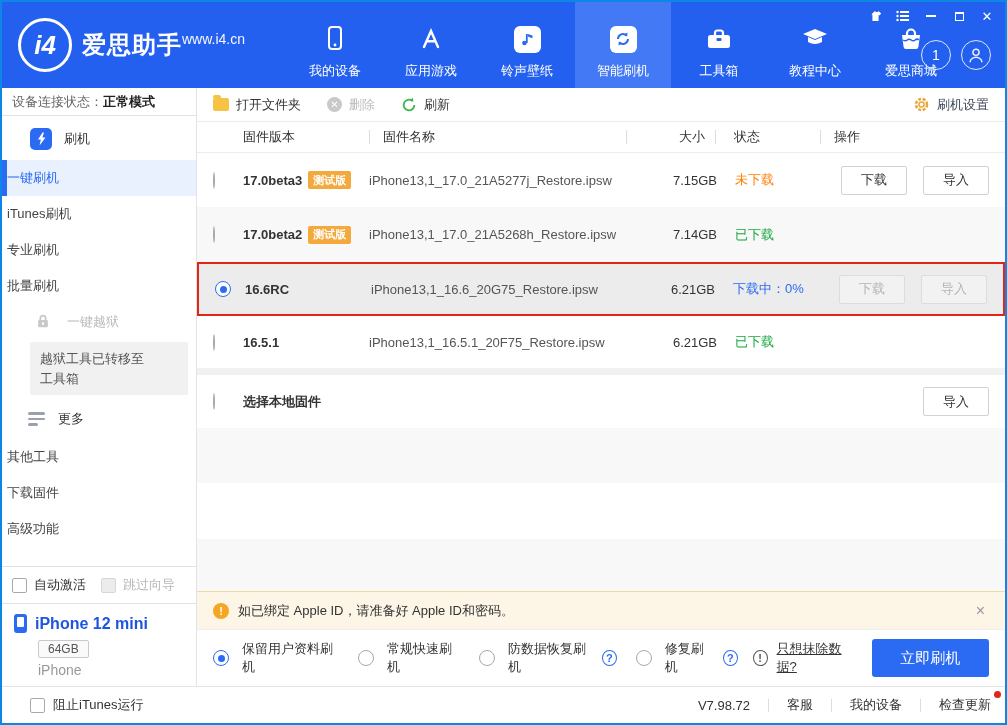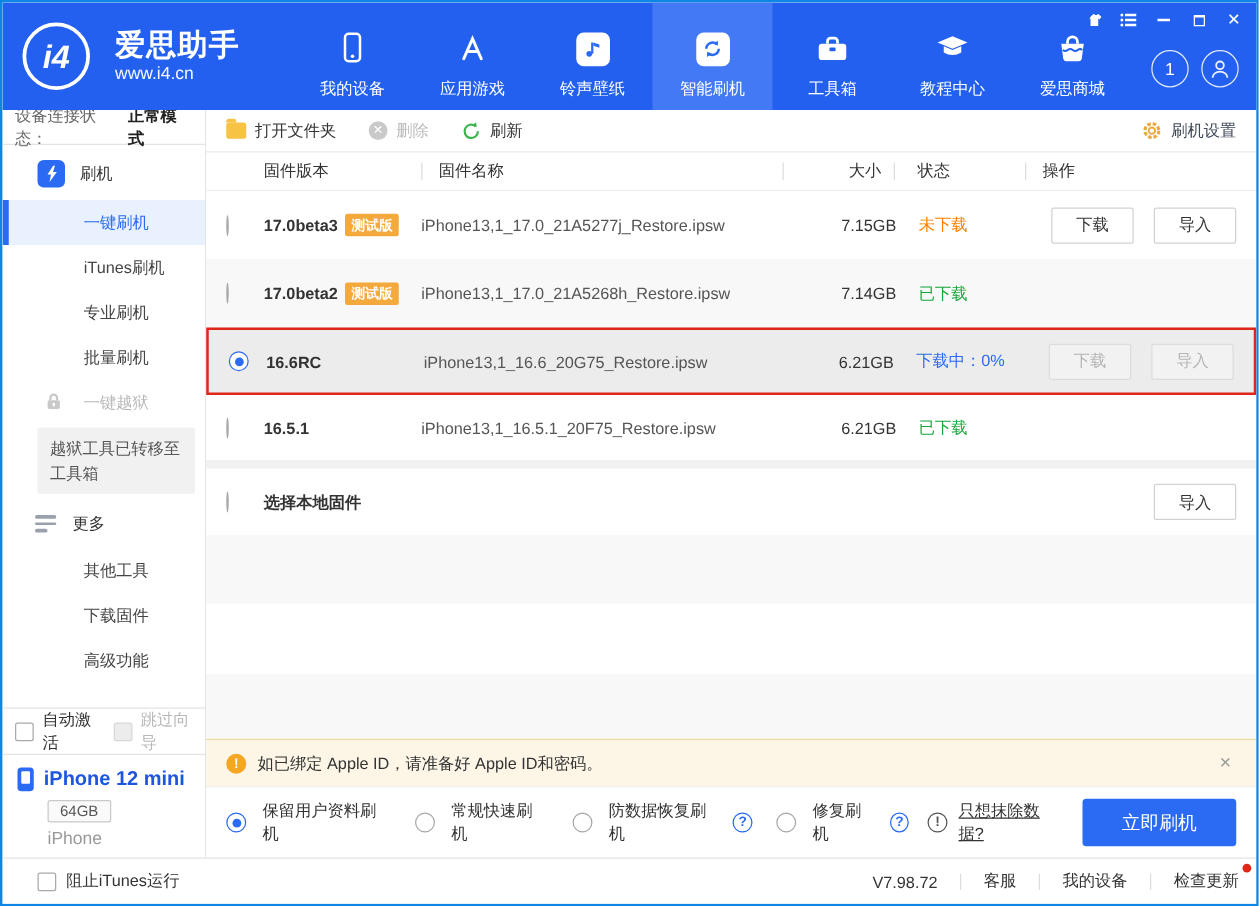--- a/index.html
+++ b/index.html
@@ -4,47 +4,47 @@
 <style>
   * { margin:0; padding:0; box-sizing:border-box; }
   html,body { width:1007px; height:725px; }
   body { font-family:"Liberation Sans","DejaVu Sans",sans-serif; font-size:13px; color:#333; }
   .window { width:1007px; height:725px; border:2px solid #0e86e6; background:#fff; display:flex; flex-direction:column; overflow:hidden; }
 
   
   .header { height:86px; background:#2360ef; display:flex; align-items:stretch; position:relative; flex-shrink:0; color:#fff; }
   .logo { display:flex; align-items:center; padding:0 18px 0 16px; gap:10px; }
   .logo-circle { width:54px; height:54px; border:3px solid #fff; border-radius:50%; display:flex; align-items:center; justify-content:center; font-size:26px; font-weight:bold; font-style:italic; color:#fff; }
-  .logo-texts { display:flex; flex-direction:column; line-height:1.1;margin-left:10px; }
+  .logo-texts { display:flex; flex-direction:row; line-height:1.1; }
   .logo-name { font-size:24px; font-weight:bold; letter-spacing:1px; }
   .logo-url { font-size:14px; opacity:.95; }
   .nav { display:flex; align-items:stretch; margin-left:24px; }
   .nav-item { width:96px; display:flex; flex-direction:column; align-items:center; justify-content:center; gap:8px; padding-top:14px; cursor:pointer; }
   .nav-item.active { background:#4379f4; }
   .nav-label { font-size:13px; }
   .nav-ico { height:30px; display:flex; align-items:center; justify-content:center; }
   .white-sq { width:27px; height:27px; background:#fff; border-radius:6px; display:flex; align-items:center; justify-content:center; }
   .win-controls { position:absolute; top:4px; right:6px; display:flex; align-items:center; gap:4px; }
   .win-btn { width:24px; height:20px; display:flex; align-items:center; justify-content:center; cursor:pointer; color:#fff; font-size:13px; }
   .max-box { width:9px; height:9px; border:1.5px solid #fff; border-top-width:2.5px; }
   .min-dash { width:10px; height:2px; background:#fff; }
   .user-zone { position:absolute; right:14px; top:38px; display:flex; align-items:center; gap:10px; }
   .circle-badge { width:30px; height:30px; border:1.5px solid rgba(255,255,255,.85); border-radius:50%; display:flex; align-items:center; justify-content:center; font-size:14px; cursor:pointer; }
 
   
   .bodyrow { flex:1; display:flex; min-height:0; }
 
   
-  .sidebar { width:163px; border-right:1px solid #e3e3e3; display:flex; flex-direction:column; background:#fff; flex-shrink:0; }
+  .sidebar { width:195px; border-right:1px solid #e3e3e3; display:flex; flex-direction:column; background:#fff; flex-shrink:0; }
   .conn-status { height:28px; border-bottom:1px solid #e3e3e3; display:flex; align-items:center; padding:0 10px; color:#666; }
   .conn-status b { color:#222; }
   .side-nav { flex:1; display:flex; flex-direction:column; padding-top:2px; }
   .group-hd { height:42px; display:flex; align-items:center; gap:12px; padding-left:28px; cursor:pointer; }
   .group-hd2 { height:40px; display:flex; align-items:center; gap:12px; padding-left:26px; cursor:pointer; color:#333; }
-  .side-item { height:36px; display:flex; align-items:center; padding-left:60px; color:#444; cursor:pointer; border-left:5px solid transparent; }
+  .side-item { height:36px; display:flex; align-items:center; color:#444; cursor:pointer; border-left:5px solid transparent; }
   .side-item.active { background:#e8f1fd; color:#2b6bf3; border-left-color:#2b6bf3; }
   .side-item.disabled { color:#b9b9b9; padding-left:60px; position:relative; }
   .lock-wrap { position:absolute; left:28px; top:9px; }
   .jail-note { margin:2px 8px 4px 28px; background:#f1f1f1; color:#555; padding:7px 10px; line-height:1.5; border-radius:2px; }
   .flash-sq { width:22px; height:22px; background:#2b6bf3; border-radius:5px; display:flex; align-items:center; justify-content:center; }
   .more-ico { display:flex; flex-direction:column; gap:3px; width:18px; }
   .more-ico i { height:2.5px; background:#9aa1ad; border-radius:2px; display:block; }
   .more-ico i:nth-child(1){width:17px;} .more-ico i:nth-child(2){width:17px;} .more-ico i:nth-child(3){width:10px;}
   .side-spacer { flex:1; }
   .activate-row { height:37px; border-top:1px solid #e3e3e3; display:flex; align-items:center; gap:7px; padding:0 10px; }

